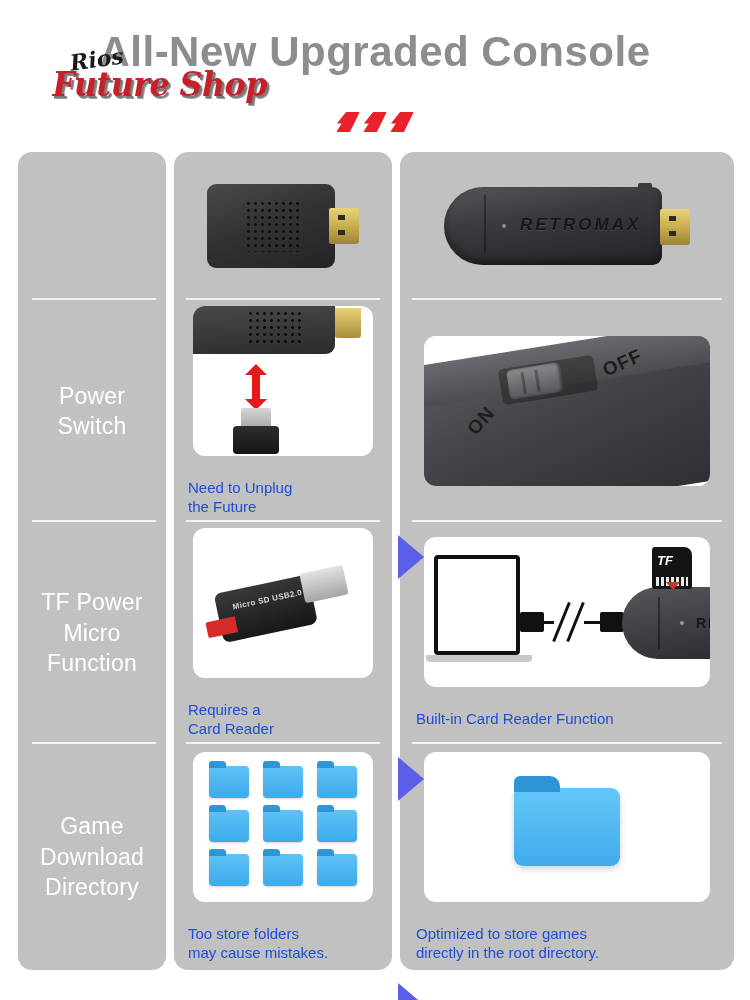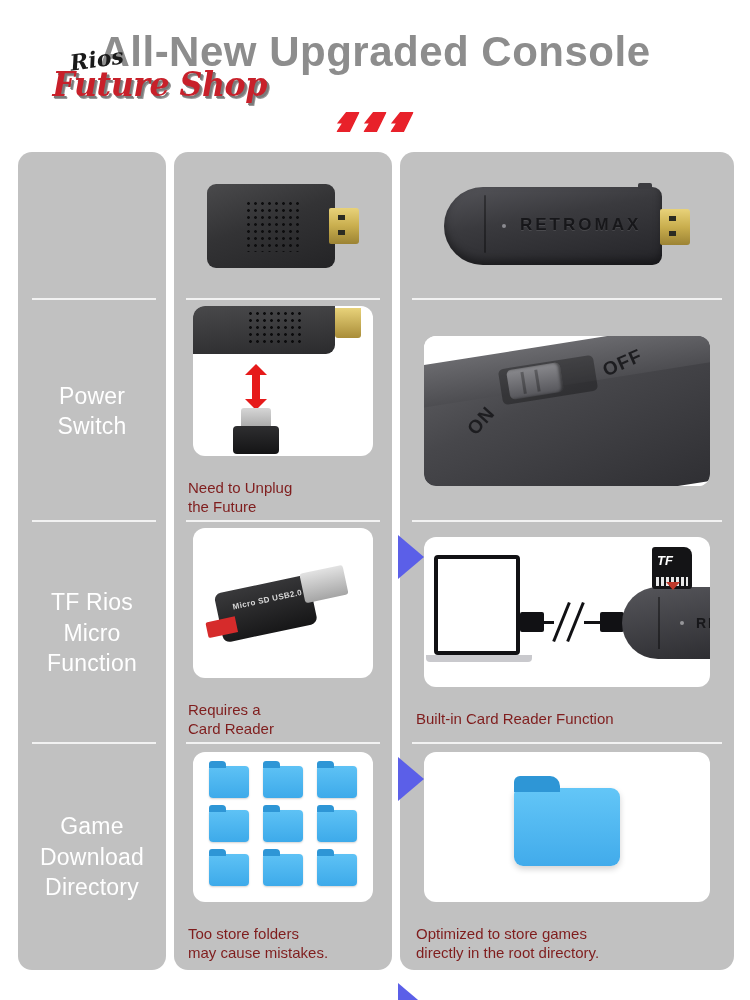--- a/index.html
+++ b/index.html
@@ -107,21 +107,21 @@
   .panel.old    { width: 218px; flex: none; }
   .panel.new    { flex: 1 1 auto; border-radius: 14px 14px 14px 14px; }
 
   .rowcell {
     position: relative;
     display: flex;
     flex-direction: column;
     align-items: center;
     justify-content: center;
   }
-  .r1 { height: 148px; }
+  .r1 { height: 148px; font-style: italic; }
   .r2 { height: 222px; }
   .r3 { height: 222px; }
   .r4 { height: 226px; }
 
   .divider {
     position: absolute;
     left: 12px;
     right: 12px;
     height: 2px;
     background: #f2f2f2;
@@ -143,21 +143,21 @@
   .card {
     background: #ffffff;
     border-radius: 12px;
     position: relative;
     overflow: hidden;
   }
   .panel.old .card { width: 180px; height: 150px; }
   .panel.new .card { width: 286px; height: 150px; }
 
   .caption {
-    color: #7f1d1d;
+    color: #1d4ed8;
     font-size: 15px;
     line-height: 1.28;
     margin-top: 22px;
     width: 100%;
     padding-left: 14px;
     text-align: left;
   }
   .panel.new .caption { padding-left: 16px; }
 
   
@@ -549,21 +549,21 @@
     <div class="rowcell r2">
       <div class="rowlabel">
         <div>Power</div>
         <div>Switch</div>
       </div>
       <div class="divider"></div>
     </div>
 
     <div class="rowcell r3">
       <div class="rowlabel">
-        <div>TF Rios</div>
+        <div>TF Power</div>
         <div>Micro</div>
         <div>Function</div>
       </div>
       <div class="divider"></div>
     </div>
 
     <div class="rowcell r4">
       <div class="rowlabel">
         <div>Game</div>
         <div>Download</div>

